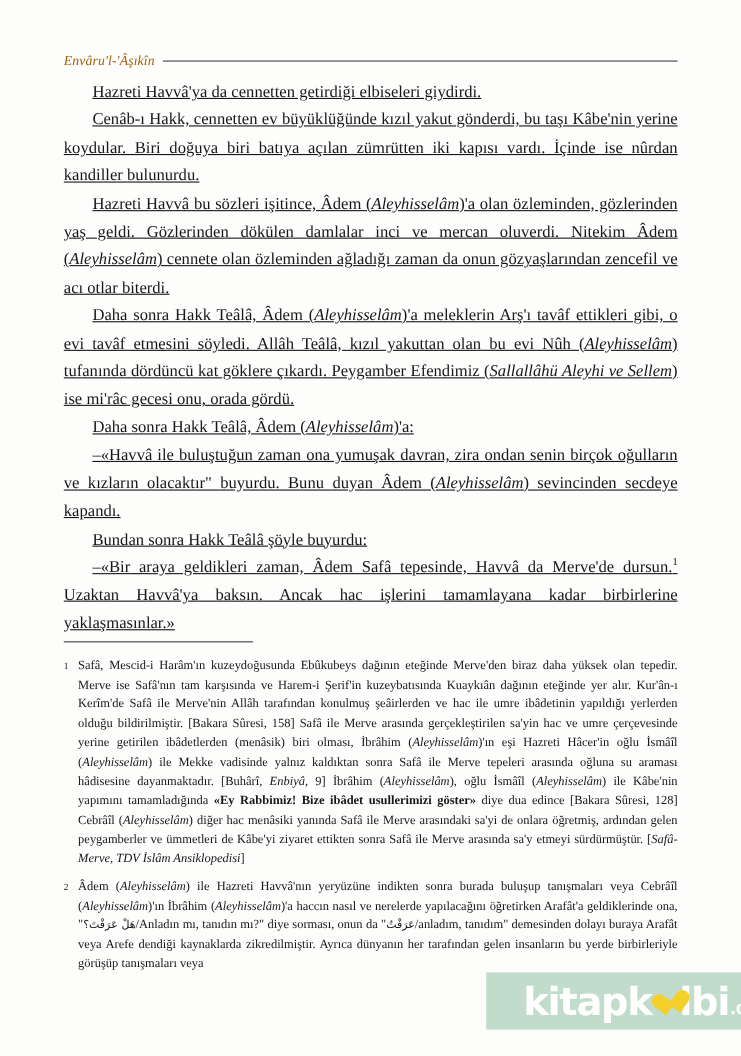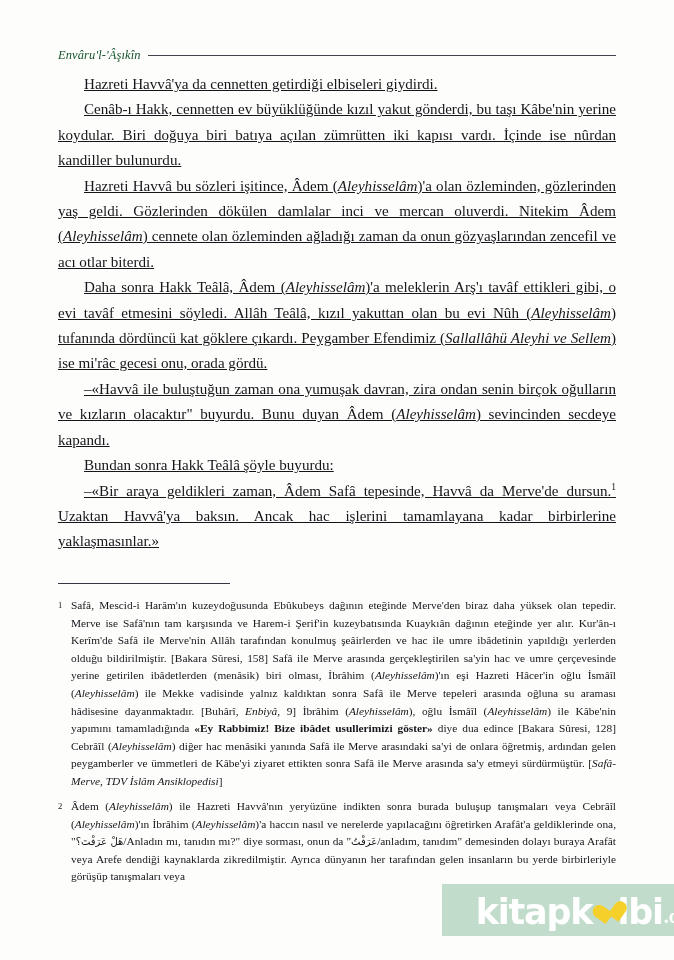--- a/index.html
+++ b/index.html
@@ -32,21 +32,21 @@
     width: 558px;
     display: flex;
     align-items: baseline;
     gap: 7px;
   }
   .running-head-title {
     font-style: italic;
     font-size: 12.5px;
     letter-spacing: 0.1px;
     white-space: nowrap;
-    color: #14532d;
+    color: #a16207;
   }
   .running-head-rule {
     flex: 1 1 auto;
     height: 1px;
     background: #41444b;
     position: relative;
     top: -3px;
   }
 
   
@@ -182,20 +182,21 @@
     <div class="running-head">
       <span class="running-head-title">Envâru'l-'Âşıkîn</span>
       <span class="running-head-rule"></span>
     </div>
 
     <div class="body-text" id="body-text">
         <p><span>Hazreti Havvâ'ya da cennetten getirdiği elbiseleri giydirdi.</span></p>
         <p><span>Cenâb-ı Hakk, cennetten ev büyüklüğünde kızıl yakut gönderdi, bu taşı Kâbe'nin yerine koydular. Biri doğuya biri batıya açılan zümrütten iki kapısı vardı. İçinde ise nûrdan kandiller bulunurdu.</span></p>
         <p><span>Hazreti Havvâ bu sözleri işitince, Âdem (</span><i>Aleyhisselâm</i><span>)'a olan özleminden, gözlerinden yaş geldi. Gözlerinden dökülen damlalar inci ve mercan oluverdi. Nitekim Âdem (</span><i>Aleyhisselâm</i><span>) cennete olan özleminden ağladığı zaman da onun gözyaşlarından zencefil ve acı otlar biterdi.</span></p>
         <p><span>Daha sonra Hakk Teâlâ, Âdem (</span><i>Aleyhisselâm</i><span>)'a meleklerin Arş'ı tavâf ettikleri gibi, o evi tavâf etmesini söyledi. Allâh Teâlâ, kızıl yakuttan olan bu evi Nûh (</span><i>Aleyhisselâm</i><span>) tufanında dördüncü kat göklere çıkardı. Peygamber Efendimiz (</span><i>Sallallâhü Aleyhi ve Sellem</i><span>) ise mi'râc gecesi onu, orada gördü.</span></p>
+        <p><span>Daha sonra Hakk Teâlâ, Âdem (</span><i>Aleyhisselâm</i><span>)'a:</span></p>
         <p><span>–«Havvâ ile buluştuğun zaman ona yumuşak davran, zira ondan senin birçok oğulların ve kızların olacaktır" buyurdu. Bunu duyan Âdem (</span><i>Aleyhisselâm</i><span>) sevincinden secdeye kapandı.</span></p>
         <p><span>Bundan sonra Hakk Teâlâ şöyle buyurdu:</span></p>
         <p><span>–«Bir araya geldikleri zaman, Âdem Safâ tepesinde, Havvâ da Merve'de dursun.</span><sup class="fn">1</sup><span> Uzaktan Havvâ'ya baksın. Ancak hac işlerini tamamlayana kadar birbirlerine yaklaşmasınlar.»</span></p>
       </div>
 
     <div class="footnotes">
       <div class="fn-rule"></div>
       <div id="footnote-list">
           <div class="footnote"><span class="fn-marker">1</span><span><span>Safâ, Mescid-i Harâm'ın kuzeydoğusunda Ebûkubeys dağının eteğinde Merve'den biraz daha yüksek olan tepedir. Merve ise Safâ'nın tam karşısında ve Harem-i Şerif'in kuzeybatısında Kuaykıân dağının eteğinde yer alır. Kur'ân-ı Kerîm'de Safâ ile Merve'nin Allâh tarafından konulmuş şeâirlerden ve hac ile umre ibâdetinin yapıldığı yerlerden olduğu bildirilmiştir. [Bakara Sûresi, 158] Safâ ile Merve arasında gerçekleştirilen sa'yin hac ve umre çerçevesinde yerine getirilen ibâdetlerden (menâsik) biri olması, İbrâhim (</span><i>Aleyhisselâm</i><span>)'ın eşi Hazreti Hâcer'in oğlu İsmâîl (</span><i>Aleyhisselâm</i><span>) ile Mekke vadisinde yalnız kaldıktan sonra Safâ ile Merve tepeleri arasında oğluna su araması hâdisesine dayanmaktadır. [Buhârî, </span><i>Enbiyâ</i><span>, 9] İbrâhim (</span><i>Aleyhisselâm</i><span>), oğlu İsmâîl (</span><i>Aleyhisselâm</i><span>) ile Kâbe'nin yapımını tamamladığında </span><b>«Ey Rabbimiz! Bize ibâdet usullerimizi göster»</b><span> diye dua edince [Bakara Sûresi, 128] Cebrâîl (</span><i>Aleyhisselâm</i><span>) diğer hac menâsiki yanında Safâ ile Merve arasındaki sa'yi de onlara öğretmiş, ardından gelen peygamberler ve ümmetleri de Kâbe'yi ziyaret ettikten sonra Safâ ile Merve arasında sa'y etmeyi sürdürmüştür. [</span><i>Safâ-Merve, TDV İslâm Ansiklopedisi</i><span>]</span></span></div>
           <div class="footnote fn-two"><span class="fn-marker">2</span><span><span>Âdem (</span><i>Aleyhisselâm</i><span>) ile Hazreti Havvâ'nın yeryüzüne indikten sonra burada buluşup tanışmaları veya Cebrâîl (</span><i>Aleyhisselâm</i><span>)'ın İbrâhim (</span><i>Aleyhisselâm</i><span>)'a haccın nasıl ve nerelerde yapılacağını öğretirken Arafât'a geldiklerinde ona, "</span><span class="ar">هَلْ عَرَفْتَ؟</span><span>/Anladın mı, tanıdın mı?" diye sorması, onun da "</span><span class="ar">عَرَفْتُ</span><span>/anladım, tanıdım" demesinden dolayı buraya Arafât veya Arefe dendiği kaynaklarda zikredilmiştir. Ayrıca dünyanın her tarafından gelen insanların bu yerde birbirleriyle görüşüp tanışmaları veya</span></span></div>

